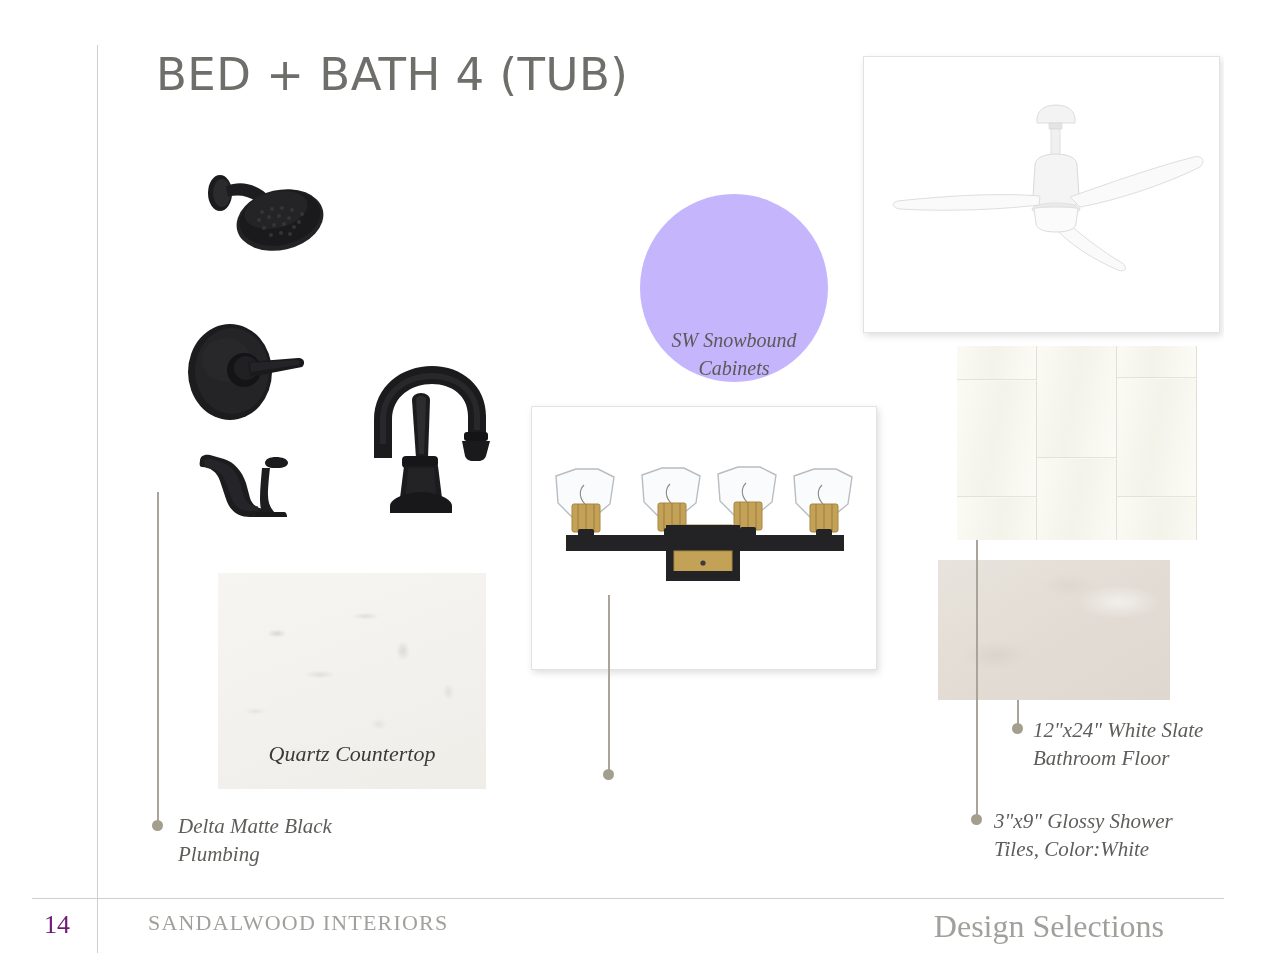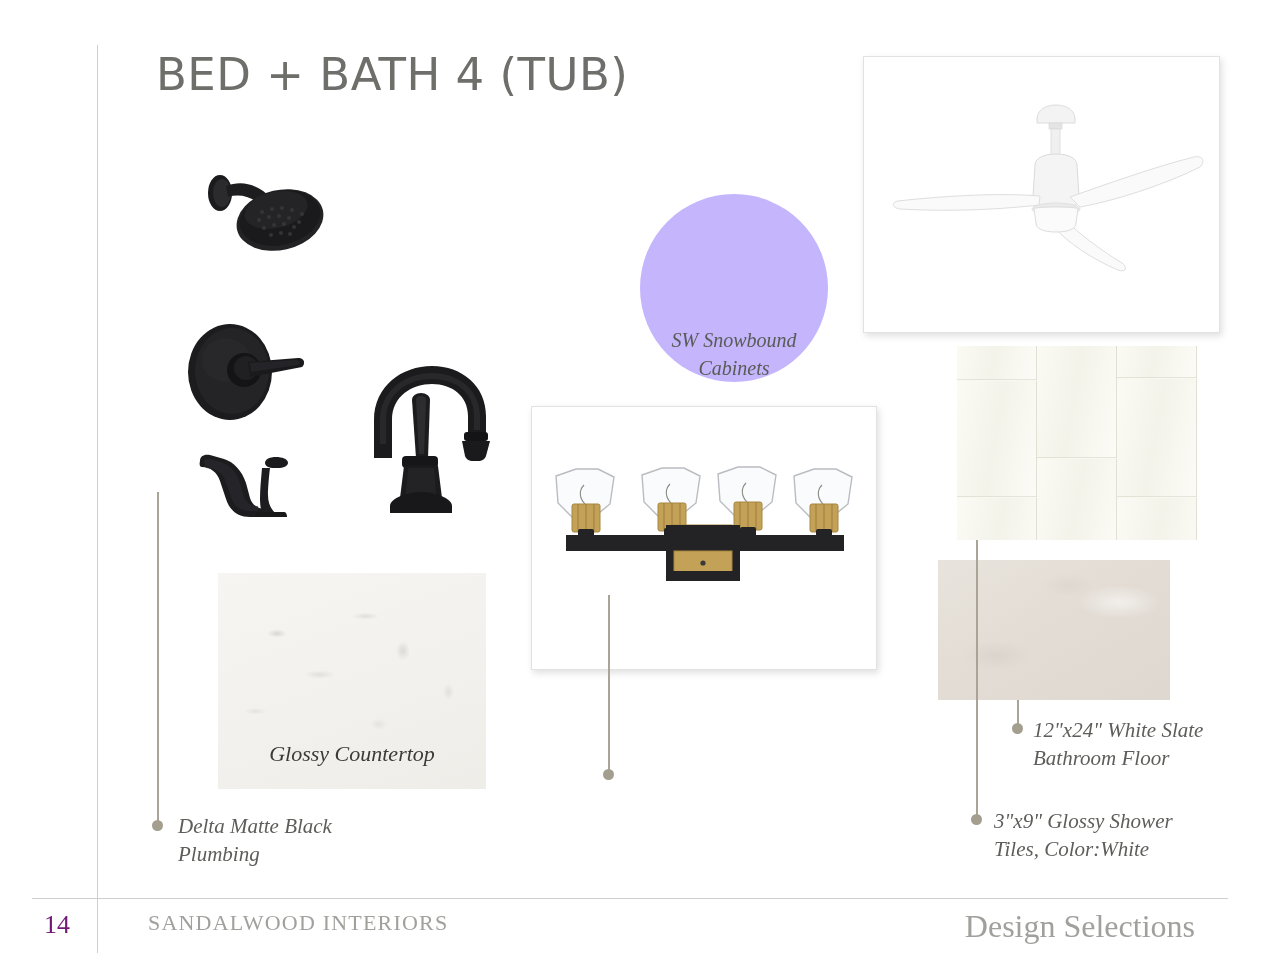--- a/index.html
+++ b/index.html
@@ -7,21 +7,20 @@
     padding: 0;
     background: #ffffff;
   }
   #page {
     position: relative;
     width: 1224px;
     height: 960px;
     background: #ffffff;
     overflow: hidden;
     font-family: "Liberation Sans", sans-serif;
-    padding-left: 31px;
   }
 
   
   .vrule {
     position: absolute;
     left: 97px;
     top: 45px;
     width: 1px;
     height: 908px;
     background: #cfcfcd;
@@ -365,21 +364,21 @@
         <rect x="208" y="120" width="16" height="10" rx="2"></rect>
         <rect x="284" y="122" width="16" height="10" rx="2"></rect>
       </g>
     </svg>
   </div>
 
   <div class="leader" style="left:608px; top:595px; height:180px;"></div>
   <div class="leader-dot" style="left:603px; top:769px;"></div>
 
   <div class="quartz">
-    <div class="quartz-label">Glossy Countertop</div>
+    <div class="quartz-label">Quartz Countertop</div>
   </div>
 
   <div class="subway">
     <div class="col" style="left:0%;">
       <div class="tile" style="top:0px;   height:54px;"></div>
       <div class="tile" style="top:55px;  height:116px;"></div>
       <div class="tile" style="top:172px; height:116px;"></div>
     </div>
     <div class="col" style="left:33.4%;">
       <div class="tile" style="top:0px;   height:132px;"></div>

